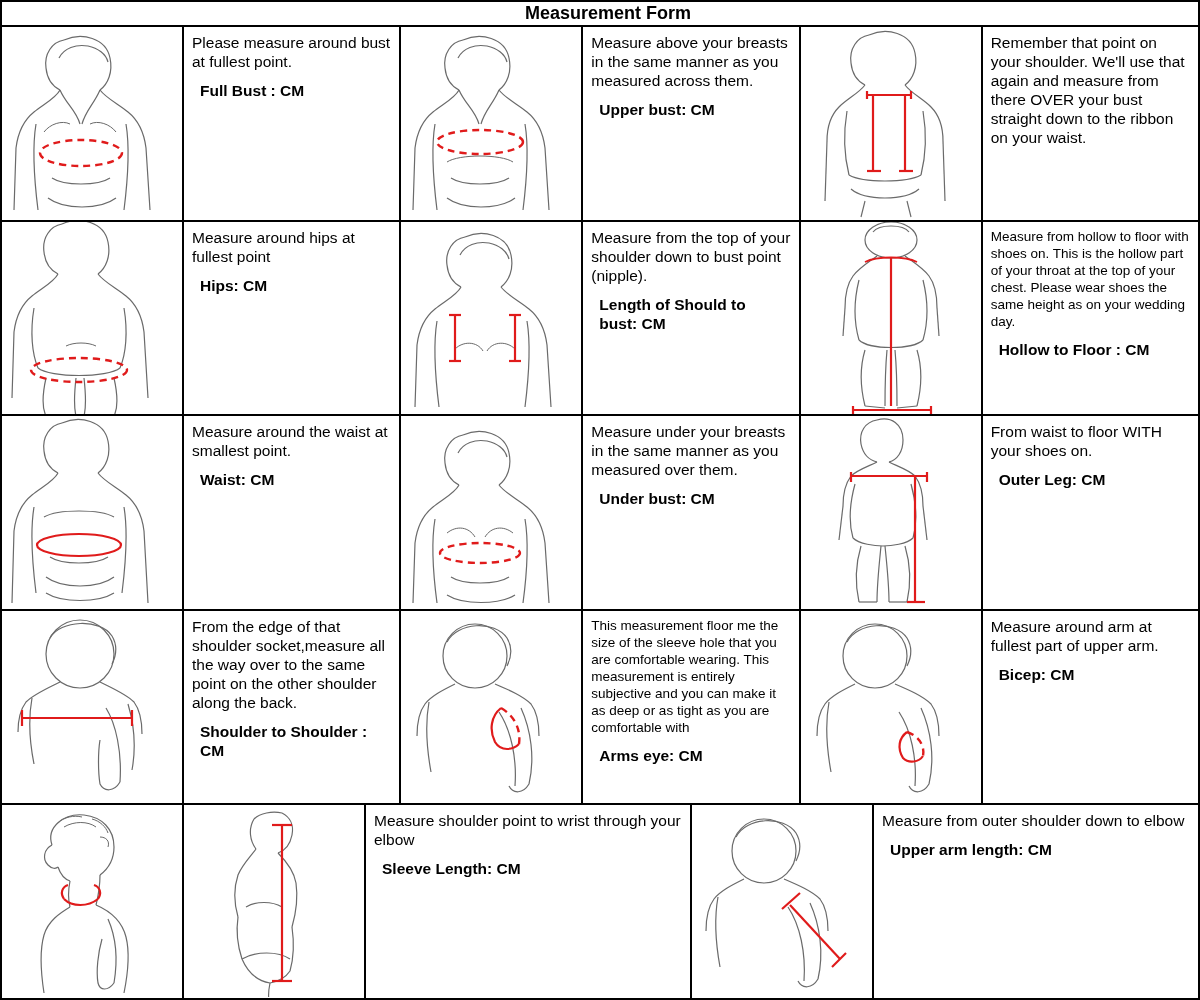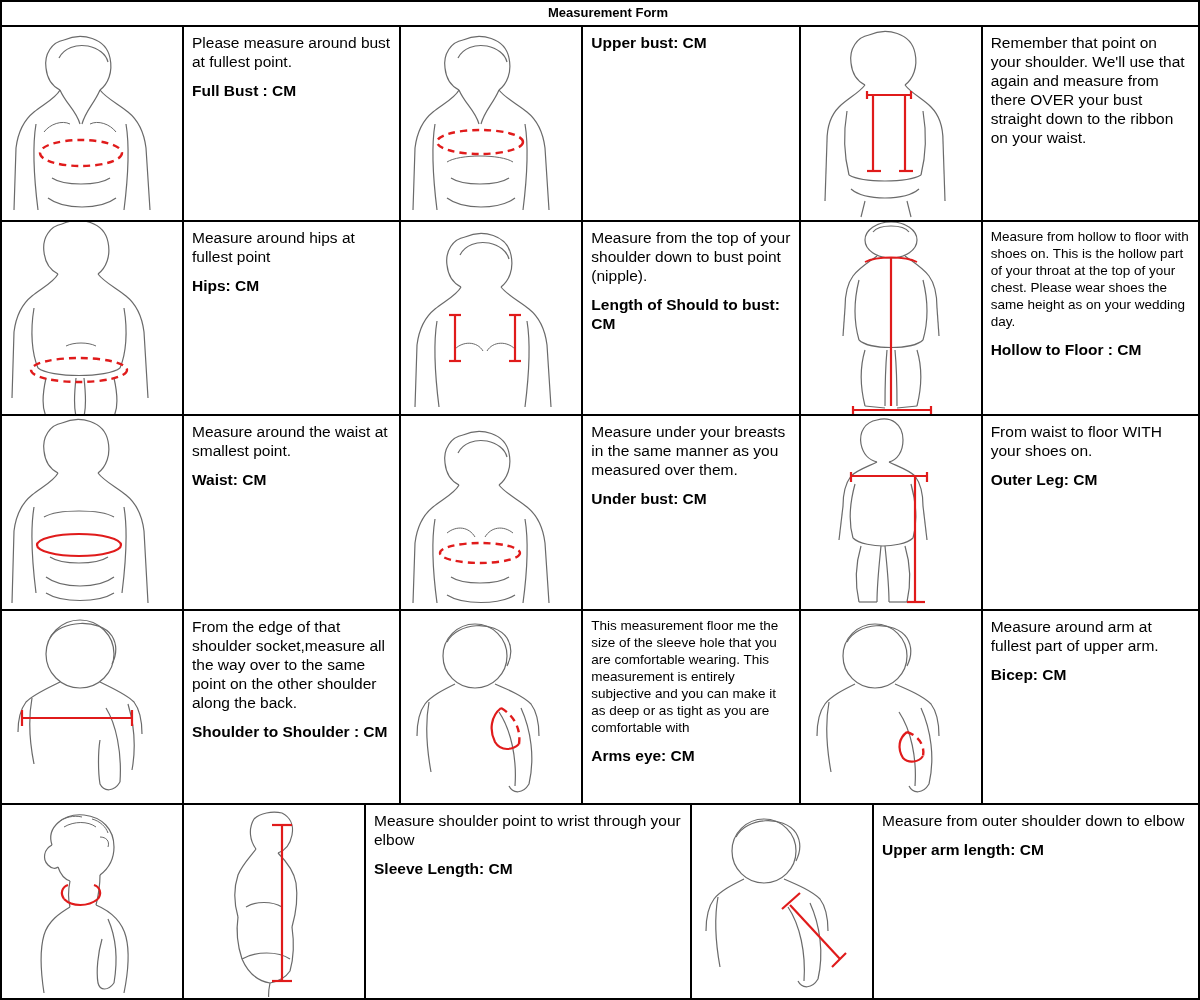--- a/index.html
+++ b/index.html
@@ -18,21 +18,21 @@
     width: 1200px;
     height: 1000px;
     box-sizing: border-box;
     border: 2px solid #000;
     display: flex;
     flex-direction: column;
   }
   .form-title {
     text-align: center;
     font-weight: bold;
-    font-size: 13px;
+    font-size: 18px;
     line-height: 20px;
     padding: 1px 0 2px 16px;
     border-bottom: 2px solid #000;
     flex: 0 0 auto;
   }
   .grid {
     flex: 1 1 auto;
     display: flex;
     flex-direction: column;
   }
@@ -68,21 +68,21 @@
     margin: 0 0 10px 0;
   }
   .desc.small {
     font-size: 13.5px;
     line-height: 17px;
   }
   .label {
     font-size: 15.5px;
     line-height: 19px;
     font-weight: bold;
-    margin: 0;
+    margin: 8px;
   }
 
   svg { display: block; }
   .ln { fill: none; stroke: #6a6a6a; stroke-width: 1.2; }
   .ln2 { fill: none; stroke: #6a6a6a; stroke-width: 1; }
   .red { fill: none; stroke: #e01b1b; stroke-width: 2.2; }
   .reddash { fill: none; stroke: #e01b1b; stroke-width: 2.4; stroke-dasharray: 7 5; }
   .redthin { fill: none; stroke: #e01b1b; stroke-width: 1.8; }
 </style>
 </head>
@@ -128,20 +128,21 @@
           <path class="ln" d="M96 62 C90 76 82 82 78 96"></path>
           <path class="ln" d="M32 96 C28 120 30 150 34 182"></path>
           <path class="ln" d="M122 96 C126 120 124 150 120 182"></path>
           <path class="ln2" d="M44 134 C56 126 98 126 110 134"></path>
           <path class="ln" d="M48 150 C60 158 94 158 106 150"></path>
           <path class="ln" d="M44 170 C60 182 96 182 112 170"></path>
           <ellipse class="reddash" cx="77" cy="114" rx="43" ry="12"></ellipse>
         </svg>
       </div>
       <div class="cell-txt">
+        <p class="desc">Measure above your breasts in the same manner as you measured across them.</p>
         <p class="label">Upper bust:  CM</p>
       </div>
       <div class="cell-fig">
         <svg width="176" height="196" viewBox="0 0 176 196">
           <path class="ln" d="M66 10 C54 12 46 24 48 38 C49 48 54 56 62 60"></path>
           <path class="ln" d="M66 10 C84 2 108 8 112 28 C115 42 110 54 102 60"></path>
           <path class="ln" d="M62 60 C56 68 44 74 36 82 C28 90 24 102 24 116"></path>
           <path class="ln" d="M102 60 C108 68 120 74 128 82 C136 90 140 102 140 116"></path>
           <path class="ln" d="M24 116 L22 176"></path>
           <path class="ln" d="M140 116 L142 176"></path>

